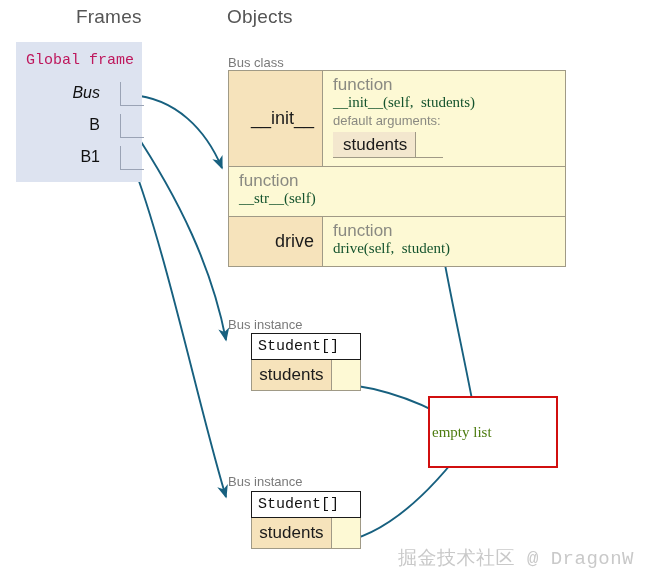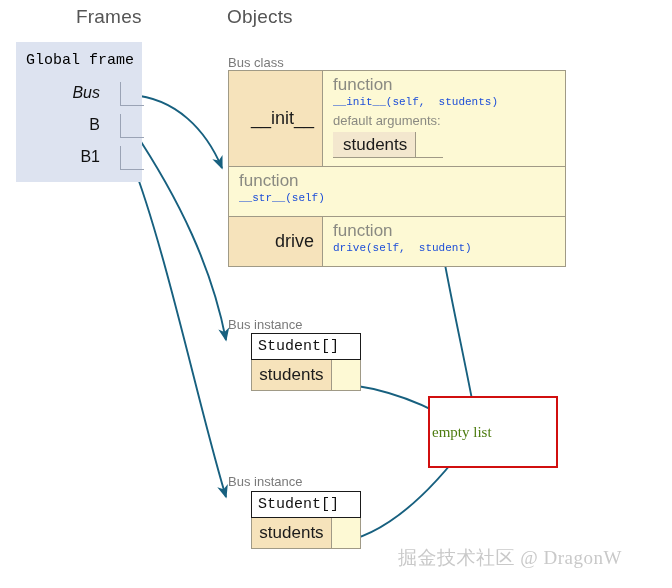--- a/index.html
+++ b/index.html
@@ -39,21 +39,21 @@
     left: 16px; top: 42px;
     width: 126px; height: 140px;
     background: #dde3f0;
     border: none;
   }
   #global-frame-title {
     position: absolute;
     left: 10px; top: 10px;
     font-family: "Liberation Mono", monospace;
     font-size: 15px;
-    color: #000000;
+    color: #be185d;
     white-space: nowrap;
   }
   .var-row {
     position: absolute;
     height: 30px;
     left: 0;
     width: 126px;
   }
   .var-name {
     position: absolute;
@@ -121,23 +121,23 @@
     padding: 6px 8px 8px 10px;
     position: relative;
   }
   .lbl-function {
     font-size: 17px;
     color: #8a8a82;
     font-family: "Liberation Sans", sans-serif;
     line-height: 15px;
   }
   .sig {
-    font-family: Liberation Mono, monospace;
-    font-size: 11px;
-    color: #1d4ed8;
+    font-family: Liberation Serif, serif;
+    font-size: 15px;
+    color: #14532d;
     line-height: 20px;
     white-space: pre;
   }
   .lbl-defargs {
     font-size: 13px;
     color: #8a8a82;
     font-family: "Liberation Sans", sans-serif;
     line-height: 16px;
     margin-top: 1px;
   }
@@ -229,21 +229,21 @@
     color: #4d7c0f;
     font-family: Liberation Serif, serif;
     white-space: nowrap;
   }
 
   
   #watermark {
     left: 398px; top: 545px;
     font-size: 19px;
     color: #c9c9c9;
-    font-family: Liberation Serif, serif;
+    font-family: Liberation Mono, monospace;
     white-space: nowrap;
     letter-spacing: 0.5px;
   }
 </style>
 </head>
 <body>
 
 <svg id="canvas" viewBox="0 0 672 588" xmlns="http://www.w3.org/2000/svg">
   <defs>
     <marker id="ahead" markerWidth="9" markerHeight="9" refX="6.2" refY="3.1" orient="auto" markerUnits="strokeWidth">

